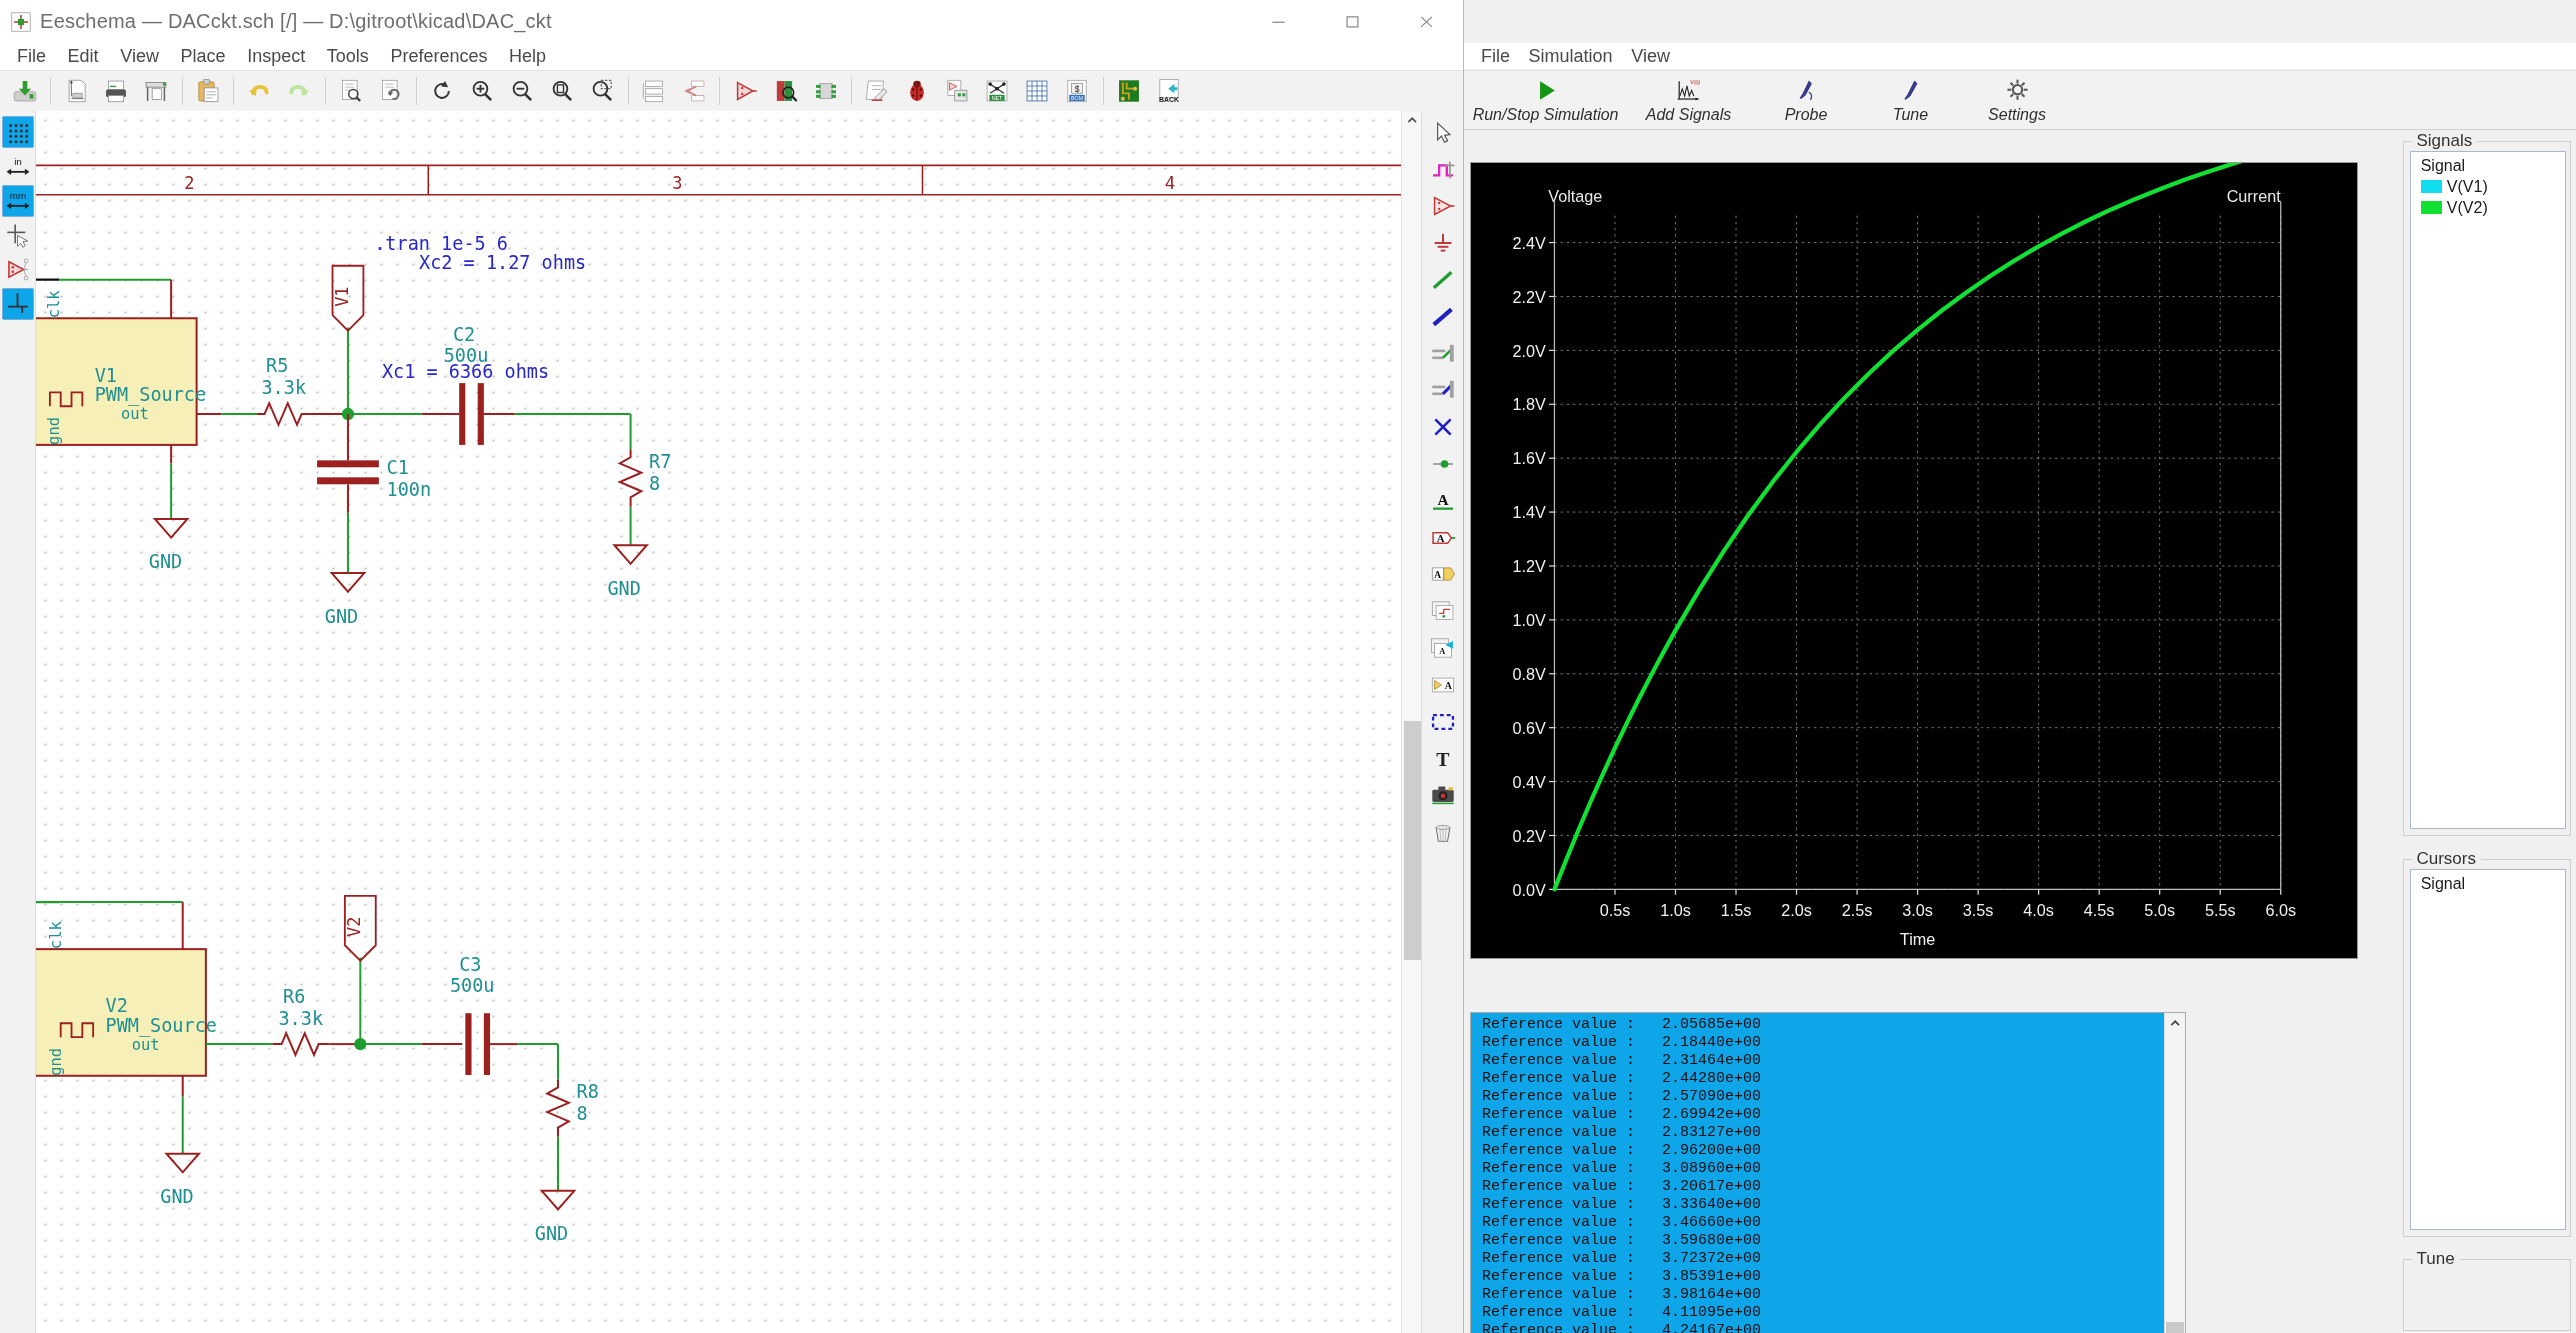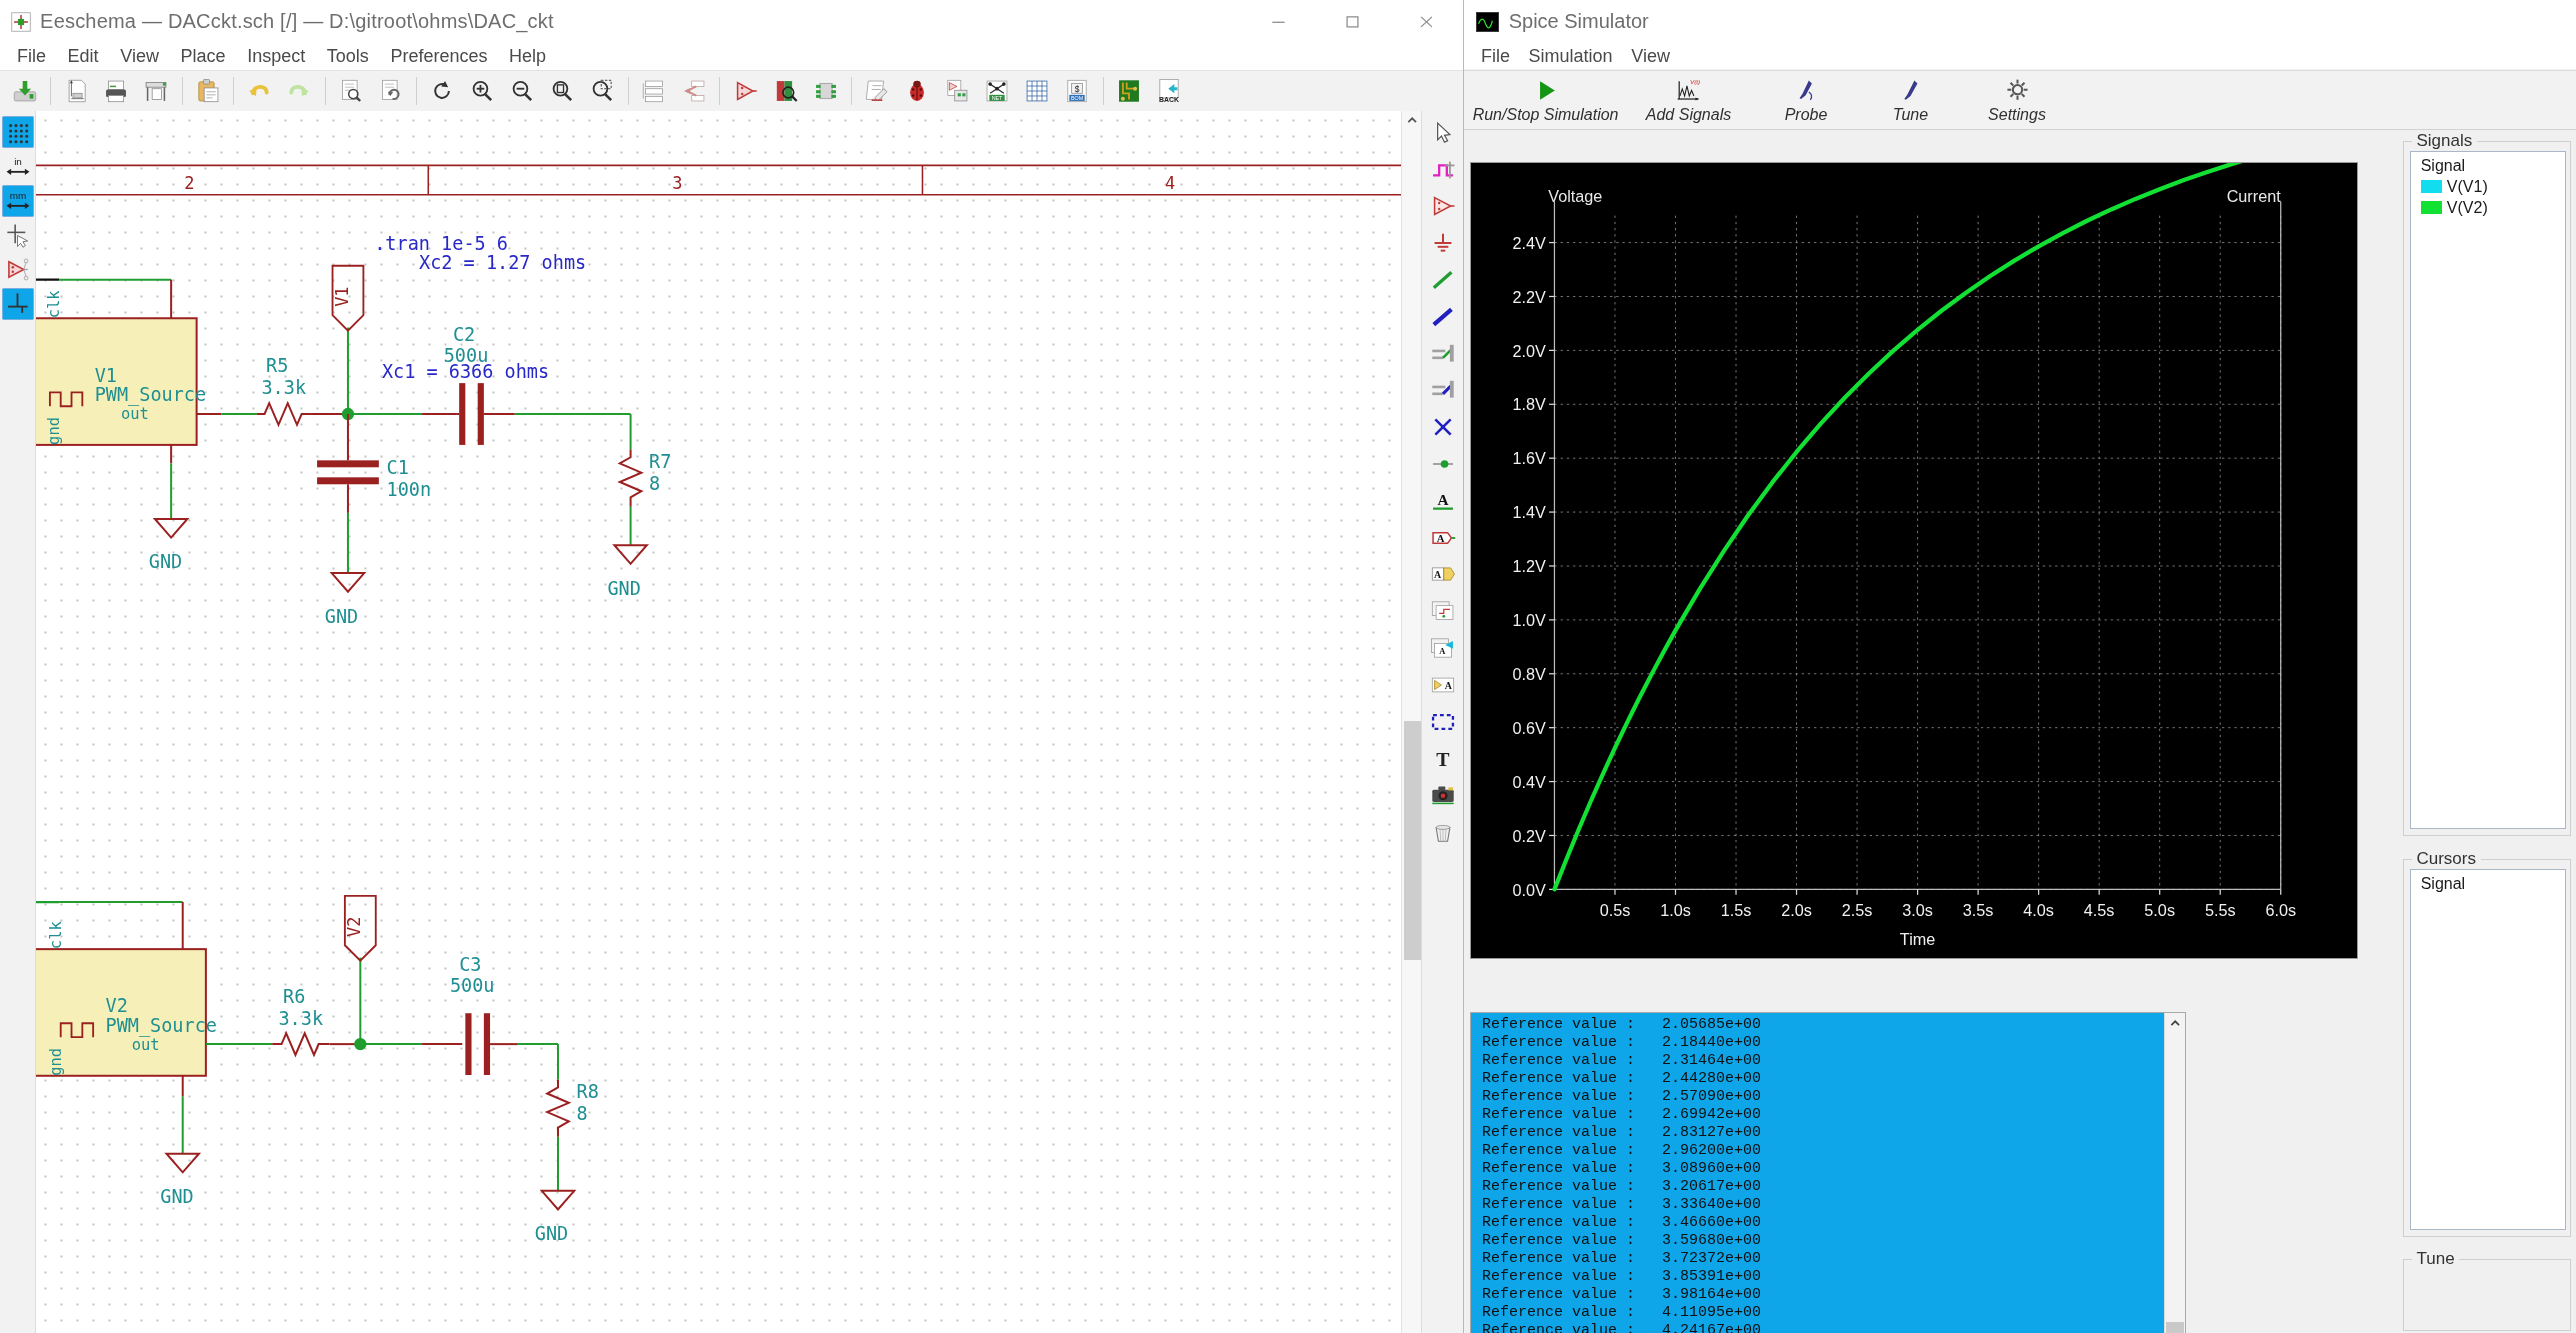--- a/index.html
+++ b/index.html
@@ -113,21 +113,21 @@
 
   <div class="ee-titlebar">
     <span class="ee-title-ico">
       <svg width="20" height="20" viewBox="0 0 26 26">
         <rect x="1" y="1" width="24" height="24" fill="#fff" stroke="#9a9a9a"></rect>
         <line x1="4" y1="13" x2="22" y2="13" stroke="#b03a3a" stroke-width="2"></line>
         <line x1="13" y1="4" x2="13" y2="22" stroke="#b03a3a" stroke-width="2"></line>
         <rect x="9" y="9" width="8" height="8" fill="#2a9d2a"></rect>
       </svg>
     </span>
-    <span class="ee-title-txt">Eeschema — DACckt.sch [/] — D:\gitroot\ohms\DAC_ckt</span>
+    <span class="ee-title-txt">Eeschema — DACckt.sch [/] — D:\gitroot\kicad\DAC_ckt</span>
     <div class="win-btns">
       <div class="win-btn">
         <svg width="17" height="17" viewBox="0 0 22 22">
             <line x1="3" y1="12" x2="19" y2="12" stroke="#8a8a8a" stroke-width="1.6"></line>
           </svg>
       </div>
       <div class="win-btn">
         <svg width="17" height="17" viewBox="0 0 22 22">
             <rect x="4" y="5" width="14" height="13" fill="none" stroke="#8a8a8a" stroke-width="1.6"></rect>
           </svg>
@@ -750,29 +750,20 @@
       <text class="lblC" x="700" y="1306">8</text>
       <path class="wG" d="M676,1328 L676,1398"></path>
       <polygon points="655,1398 697,1398 676,1422" fill="none" stroke="#9b2020" stroke-width="2.6"></polygon>
       <text class="lblC" x="646" y="1462">GND</text>
     </svg>
   </div>
 </div>
 
 <div id="spice">
 
-  <div class="sp-titlebar">
-    <span class="sp-title-ico">
-      <svg width="20" height="17" viewBox="0 0 26 22" style="display:block">
-        <rect x="0" y="0" width="26" height="22" fill="#000"></rect>
-        <path d="M2 14 q5 -12 9 0 q5 12 9 -4" stroke="#2ae02a" stroke-width="1.6" fill="none"></path>
-      </svg>
-    </span>
-    <span class="sp-title-txt">Spice Simulator</span>
-  </div>
 
   <div class="sp-menubar">
     <div class="sp-menu">File</div>
     <div class="sp-menu">Simulation</div>
     <div class="sp-menu">View</div>
   </div>
 
   <div class="sp-toolbar">
     <div class="sp-tbi" style="left:4.6px; width:154px;">
       <span class="sp-tbi-ico">

